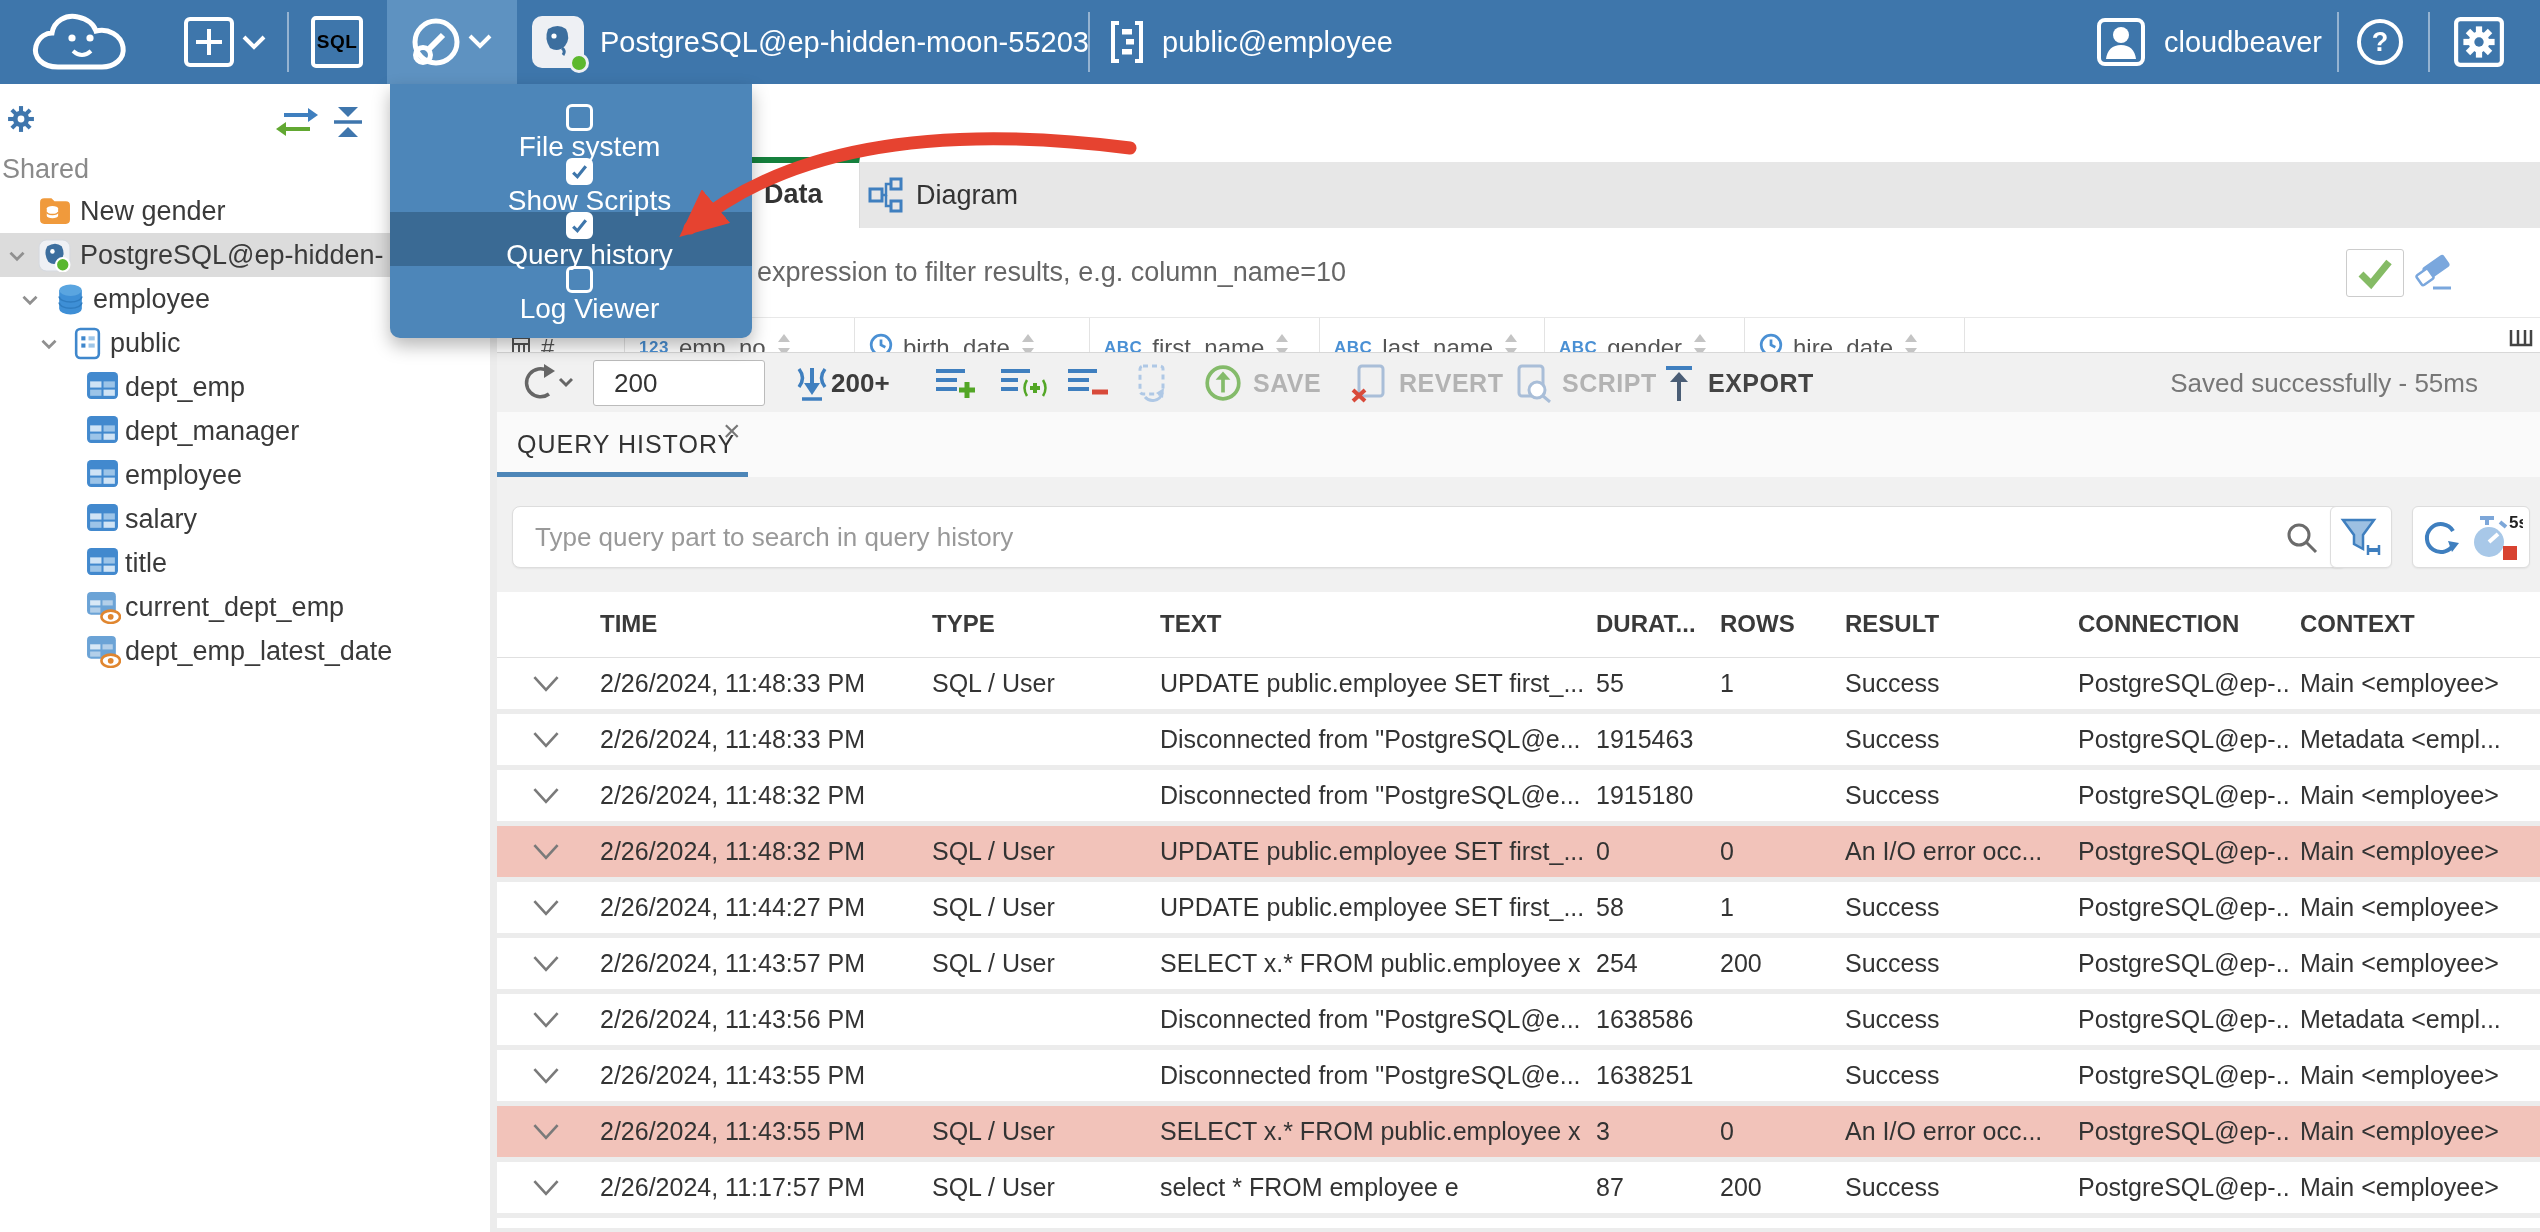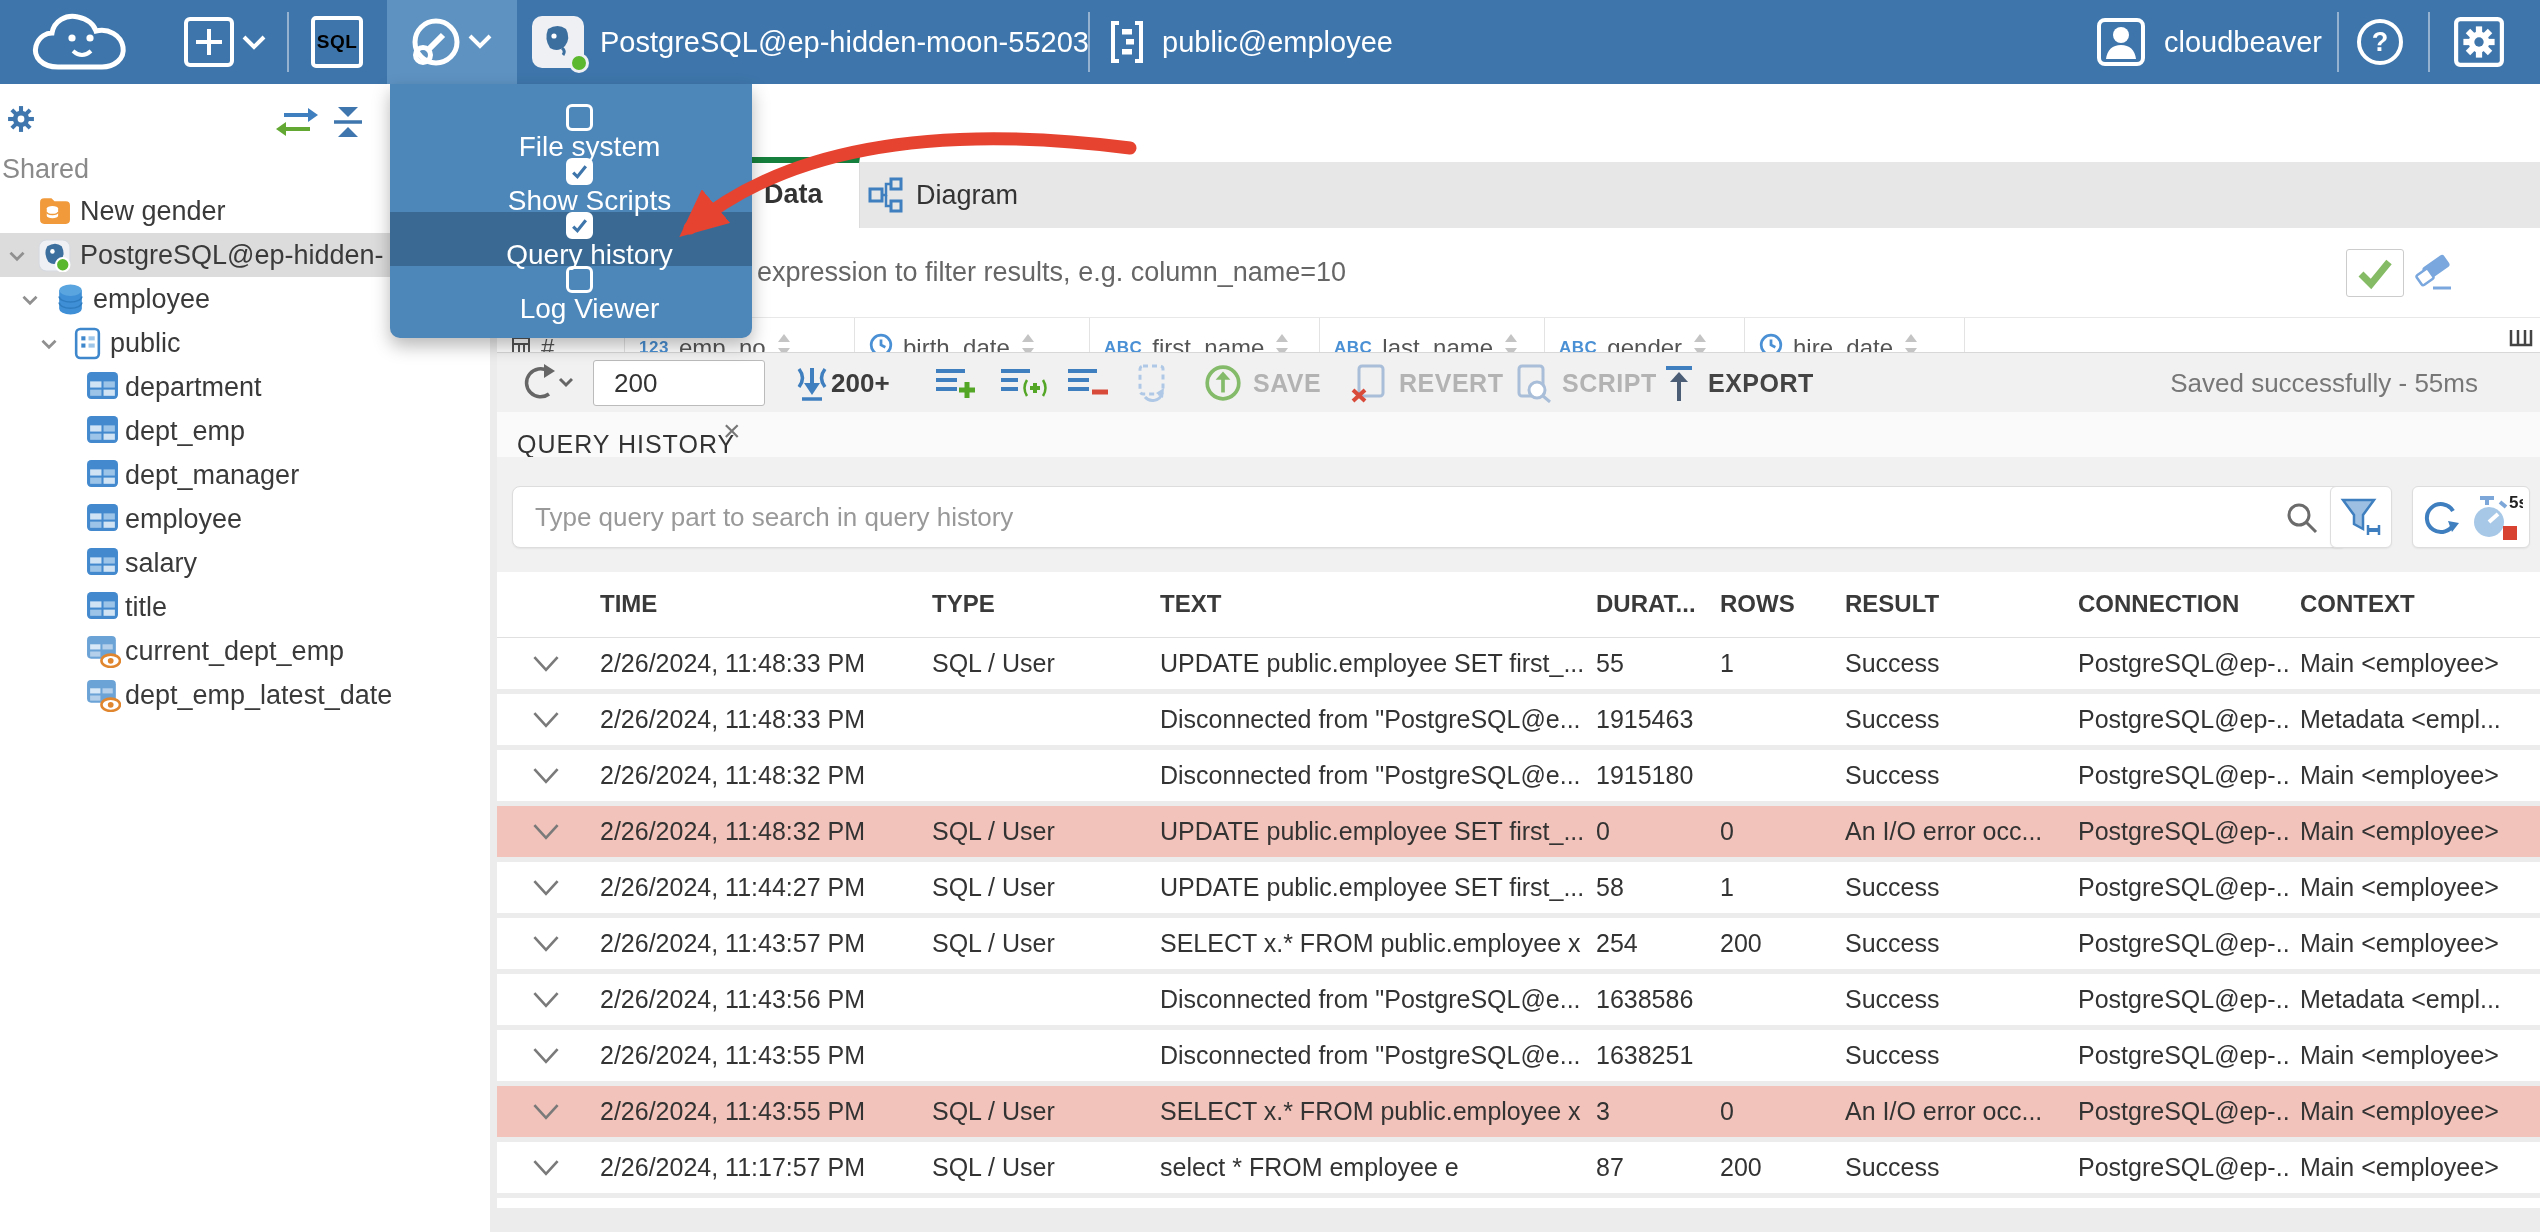--- a/index.html
+++ b/index.html
@@ -78,21 +78,21 @@
   .tb-text-dark{font-size:25px;font-weight:bold;color:#444;letter-spacing:.5px;}
   .toolbar-status{position:absolute;right:62px;top:0;height:60px;display:flex;align-items:center;
     font-size:26px;color:#777;}
 
   
   .qhstrip{position:absolute;left:0;top:328px;width:2043px;height:65px;background:#fafafa;}
   .qh-tab{position:absolute;left:0;top:0;width:251px;height:65px;}
   .qh-tab-label{position:absolute;left:20px;top:18px;font-size:25px;color:#333;letter-spacing:1px;}
   .qh-tab-close{position:absolute;left:226px;top:4px;font-size:30px;color:#777;line-height:1;}
   .qh-tab-underline{position:absolute;left:0;bottom:0;width:251px;height:5px;background:#4d86b8;}
-  .qhpanel{position:absolute;left:0;top:373px;width:2043px;bottom:0;background:#f1f1f1;}
+  .qhpanel{position:absolute;left:0;top:393px;width:2043px;bottom:0;background:#f1f1f1;}
   .qh-search{position:absolute;left:15px;top:29px;width:1835px;height:62px;background:#fff;
     border:1px solid #ddd;border-radius:8px;box-shadow:0 1px 2px rgba(0,0,0,.06);
     font-family:"Liberation Sans",sans-serif;font-size:26px;color:#444;padding:0 70px 0 22px;outline:none;}
   .qh-search::placeholder{color:#999;opacity:1;}
   .qh-search-ico{position:absolute;left:1788px;top:44px;}
   .qh-filter-btn{position:absolute;left:1833px;top:29px;width:62px;height:62px;background:#fff;
     border:1px solid #ddd;border-radius:6px;box-shadow:0 1px 2px rgba(0,0,0,.06);
     display:flex;align-items:center;justify-content:center;}
   .qh-refresh-box{position:absolute;left:1915px;top:29px;width:118px;height:62px;background:#fff;
     border:1px solid #ddd;border-radius:6px;box-shadow:0 1px 2px rgba(0,0,0,.06);
@@ -289,30 +289,20 @@
         <span class="tree-label" style="left: 110px;">public</span>
       </div>
       <div class="tree-row">
         <span class="tree-ico" style="left: 86px;"><svg width="33" height="29" viewBox="0 0 32 28">
             <rect x="1" y="1" width="30" height="26" rx="4" fill="#4289ce"></rect>
             <rect x="4" y="10" width="11" height="6" fill="#cfe3f5"></rect>
             <rect x="17" y="10" width="11" height="6" fill="#9cc4e8"></rect>
             <rect x="4" y="18" width="11" height="6" fill="#9cc4e8"></rect>
             <rect x="17" y="18" width="11" height="6" fill="#cfe3f5"></rect>
           </svg></span>
-        <span class="tree-label" style="left: 125px;">department</span>
-      </div>
-      <div class="tree-row">
-        <span class="tree-ico" style="left: 86px;"><svg width="33" height="29" viewBox="0 0 32 28">
-            <rect x="1" y="1" width="30" height="26" rx="4" fill="#4289ce"></rect>
-            <rect x="4" y="10" width="11" height="6" fill="#cfe3f5"></rect>
-            <rect x="17" y="10" width="11" height="6" fill="#9cc4e8"></rect>
-            <rect x="4" y="18" width="11" height="6" fill="#9cc4e8"></rect>
-            <rect x="17" y="18" width="11" height="6" fill="#cfe3f5"></rect>
-          </svg></span>
         <span class="tree-label" style="left: 125px;">dept_emp</span>
       </div>
       <div class="tree-row">
         <span class="tree-ico" style="left: 86px;"><svg width="33" height="29" viewBox="0 0 32 28">
             <rect x="1" y="1" width="30" height="26" rx="4" fill="#4289ce"></rect>
             <rect x="4" y="10" width="11" height="6" fill="#cfe3f5"></rect>
             <rect x="17" y="10" width="11" height="6" fill="#9cc4e8"></rect>
             <rect x="4" y="18" width="11" height="6" fill="#9cc4e8"></rect>
             <rect x="17" y="18" width="11" height="6" fill="#cfe3f5"></rect>
           </svg></span>

